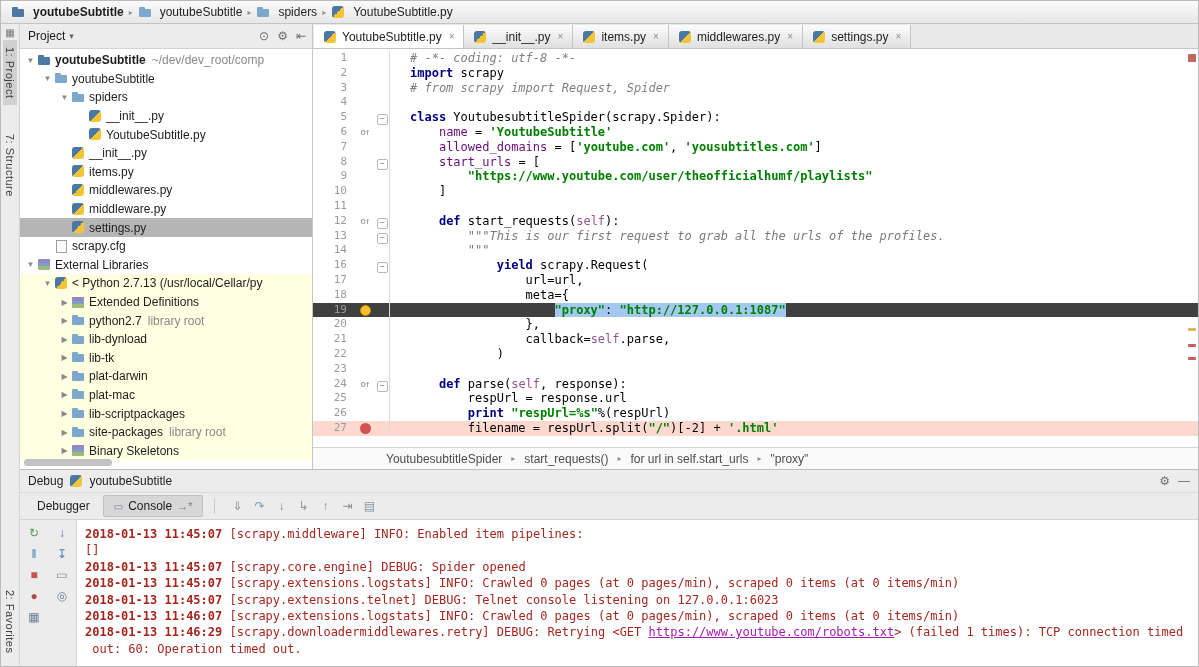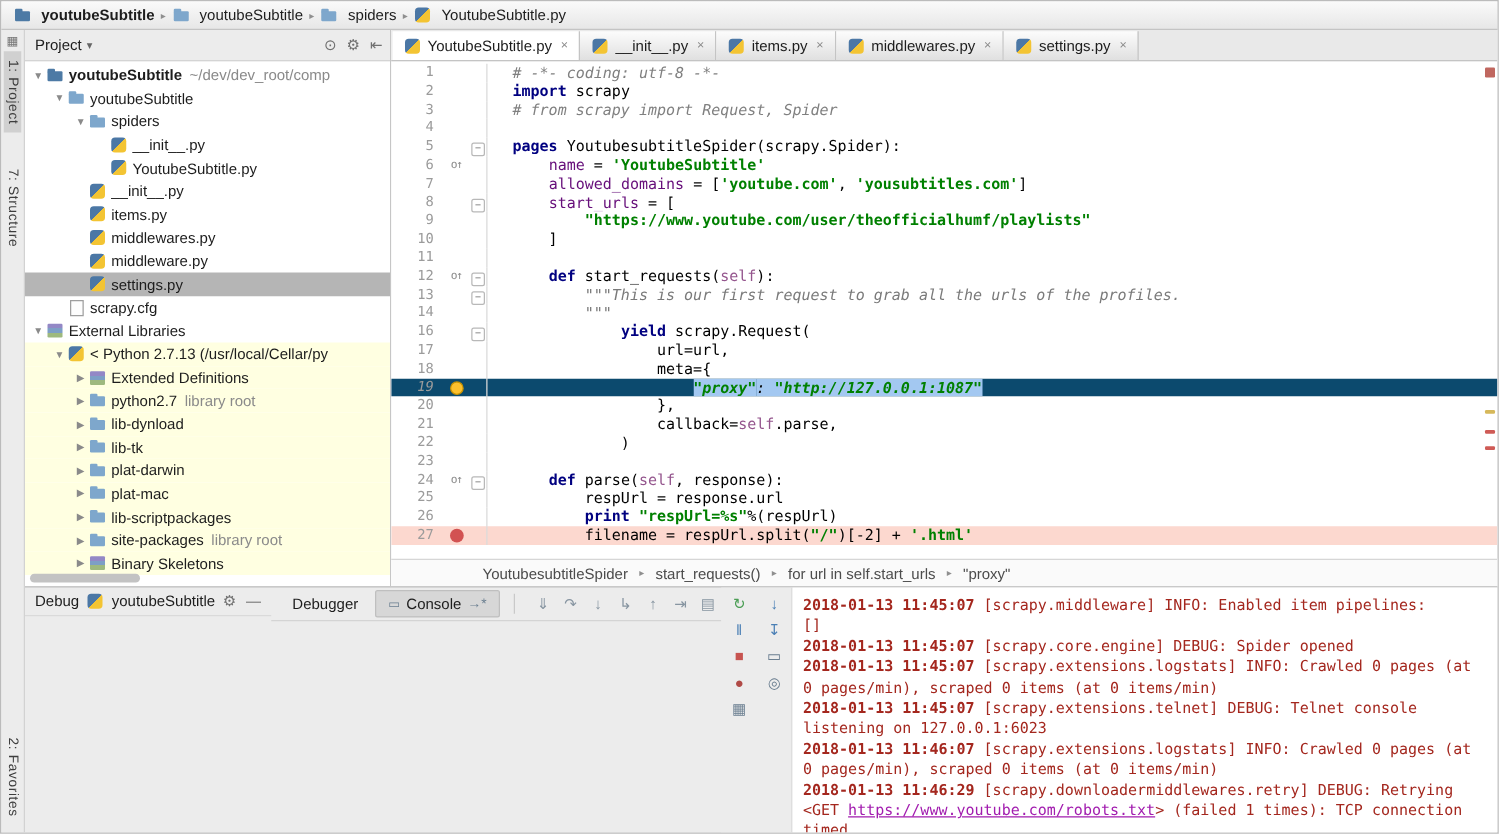--- a/index.html
+++ b/index.html
@@ -49,21 +49,21 @@
   
   #editor-col{flex:1;display:flex;flex-direction:column;min-width:0;background:#fff;}
   #editor-tabbar{height:24px;flex:none;background:#e9e9e9;border-bottom:1px solid #c4c4c4;display:flex;align-items:flex-end;padding-left:1px;overflow:hidden;}
   .tab{height:23px;display:flex;align-items:center;gap:5px;padding:0 9px;border-right:1px solid #c4c4c4;
        background:linear-gradient(#fcfcfc,#e0e0e0);cursor:default;box-sizing:border-box;}
   .tab.active{background:#fff;}
   .tab .t-icon{width:14px;height:12px;margin-right:0;}
   .tab-close{color:#8b8b8b;font-size:10px;margin-left:2px;}
   #editor-body{flex:1;position:relative;overflow:hidden;padding-top:2px;min-height:0;}
   .code-row{display:flex;height:14.8px;line-height:14.8px;font-family:"DejaVu Sans Mono",monospace;font-size:12px;}
-  .code-row.row-current{background:#0c4a6e;font-style:italic;}
+  .code-row.row-current{background:#404040;}
   .code-row.row-bp{background:#fcd8cf;}
   .ln{width:34px;flex:none;text-align:right;padding-right:7px;color:#9b9b9b;font-size:11px;}
   .gicon{width:22px;flex:none;text-align:center;overflow:hidden;}
   .g-override{color:#8a8a8a;font-size:9px;letter-spacing:-1px;}
   .g-bulb::before{content:'';display:inline-block;width:9px;height:9px;border-radius:50%;background:#fbc02d;border:1px solid #c79100;margin-top:2px;}
   .g-bp::before{content:'';display:inline-block;width:11px;height:11px;border-radius:50%;background:#d25252;margin-top:2px;}
   .fold{width:13px;flex:none;text-align:center;border-right:1px solid #dadada;}
   .fm{display:inline-block;width:9px;height:9px;line-height:8px;border:1px solid #b8b8b8;background:#fff;color:#777;font-size:8px;border-radius:2px;margin-top:2px;}
   pre.code{margin:0;flex:1;white-space:pre;padding-left:20px;overflow:hidden;}
   .tk-k{color:#000080;font-weight:bold;}
@@ -72,21 +72,21 @@
   .tk-d{color:#7a7a7a;font-style:italic;}
   .tk-f{color:#660e7a;}
   .tk-self{color:#94558d;}
   .tk-t{color:#000;}
   .tk-sel{background:#a3c8f1;}
   #error-stripe{position:absolute;top:0;right:0;width:12px;height:100%;}
   .stripe-mark{position:absolute;right:2px;border-radius:1px;}
   #editor-crumbs{height:21px;flex:none;background:#fafafa;border-top:1px solid #d6d6d6;display:flex;align-items:center;padding-left:70px;gap:3px;color:#4c4c4c;overflow:hidden;}
   .ecrumb{padding:0 3px;cursor:default;}
   
-  #debug-panel{height:196px;flex:none;border-top:1px solid #bdbdbd;background:#ececec;display:flex;flex-direction:row;min-height:0;}
+  #debug-panel{height:196px;flex:none;border-top:1px solid #bdbdbd;background:#ececec;display:flex;flex-direction:column;min-height:0;}
   #debug-header{height:22px;flex:none;display:flex;align-items:center;gap:6px;padding:0 8px;border-bottom:1px solid #dadada;}
   #debug-header .t-icon{width:14px;height:12px;margin-right:0;}
   #debug-toolbar{height:26px;flex:none;display:flex;align-items:center;padding-left:6px;border-bottom:1px solid #d4d4d4;gap:4px;}
   .dtab{display:flex;align-items:center;gap:5px;padding:3px 10px;border:1px solid transparent;border-radius:2px;cursor:default;}
   .dtab.active{background:#d7d7d7;border-color:#bfbfbf;}
   .dtab-icon{color:#6b7f91;font-size:10px;}
   .dtab-suffix{color:#6b7f91;font-size:11px;}
   .vsep{width:1px;height:16px;background:#c9c9c9;margin:0 7px;}
   .sicon{width:22px;text-align:center;color:#8795a1;font-size:12px;cursor:default;}
   #debug-body{flex:1;display:flex;min-height:0;}
@@ -319,21 +319,21 @@
                 <div class="code-row">
                   <span class="ln">4</span>
                   <span class="gicon"></span>
                   <span class="fold"></span>
                   <pre class="code"></pre>
                 </div>
                 <div class="code-row">
                   <span class="ln">5</span>
                   <span class="gicon"></span>
                   <span class="fold"><span class="fm">−</span></span>
-                  <pre class="code"><span class="tk-k">pages</span><span class="tk-t"> YoutubesubtitleSpider(scrapy.Spider):</span></pre>
+                  <pre class="code"><span class="tk-k">class</span><span class="tk-t"> YoutubesubtitleSpider(scrapy.Spider):</span></pre>
                 </div>
                 <div class="code-row">
                   <span class="ln">6</span>
                   <span class="gicon g-override">o↑</span>
                   <span class="fold"></span>
                   <pre class="code"><span class="tk-t">    </span><span class="tk-f">name</span><span class="tk-t"> = </span><span class="tk-s">'YoutubeSubtitle'</span></pre>
                 </div>
                 <div class="code-row">
                   <span class="ln">7</span>
                   <span class="gicon"></span>

